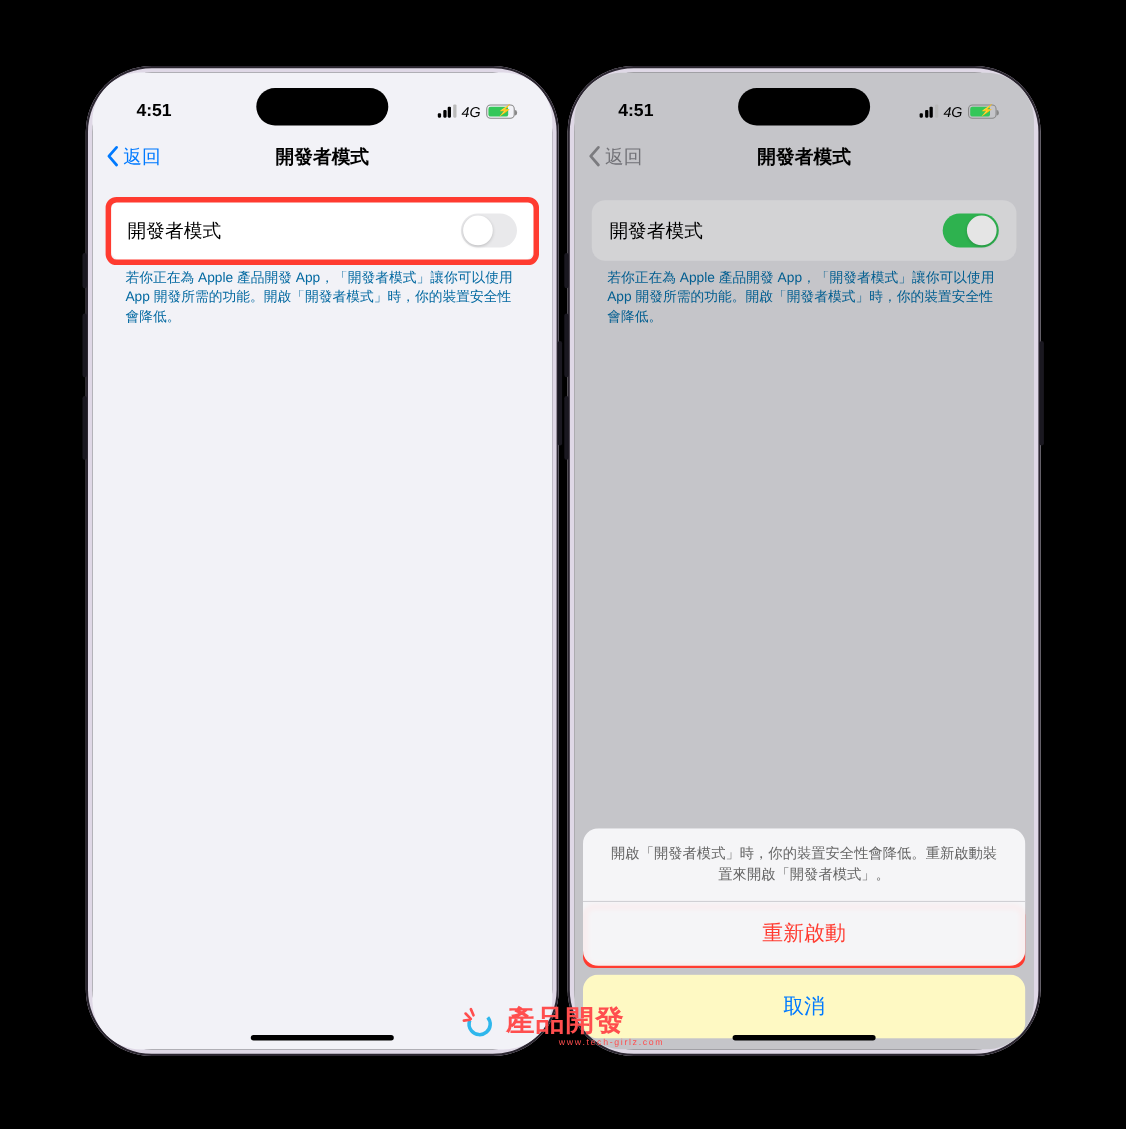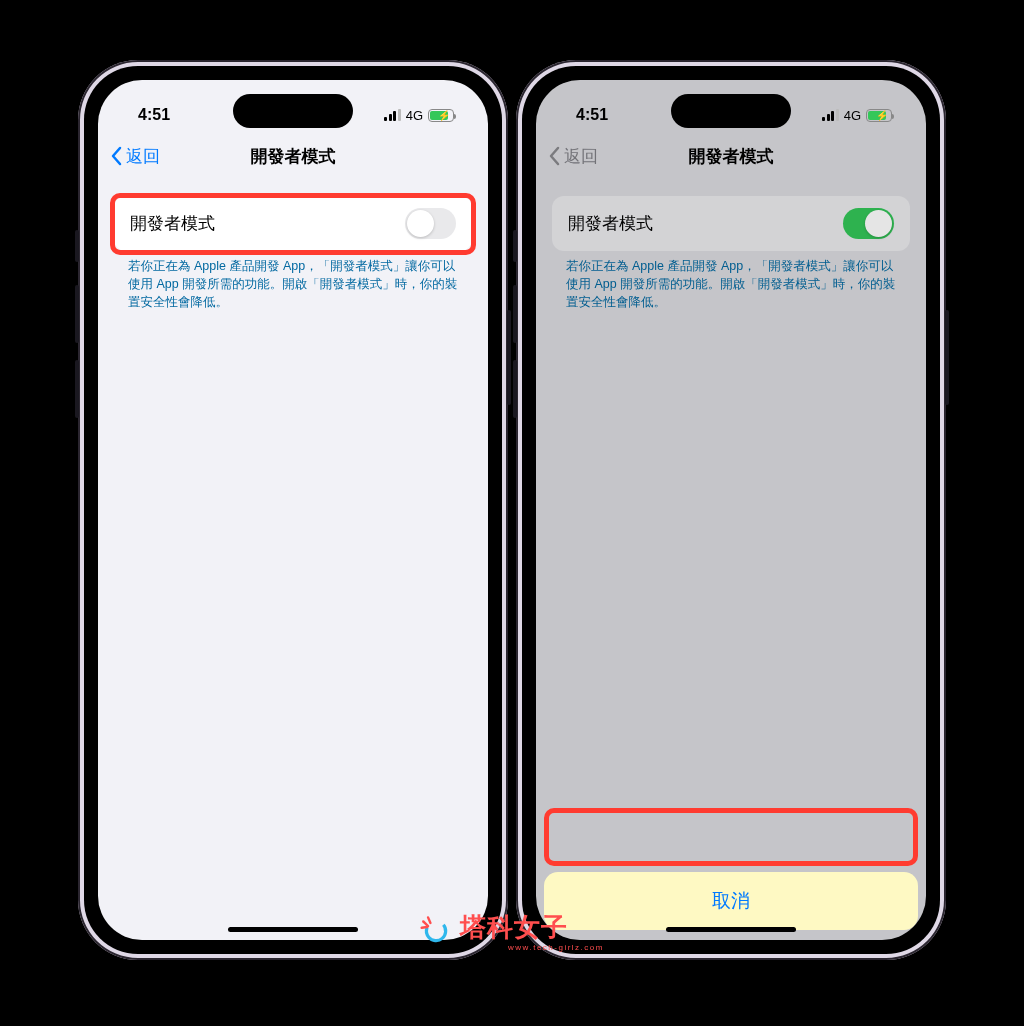--- a/index.html
+++ b/index.html
@@ -24,21 +24,21 @@
     background: #dfd8e6;
     border-radius: 60px;
     padding: 6px;
     box-shadow: inset 0 0 0 2px #2b2630;
   }
   .phone-inner {
     width: 100%;
     height: 100%;
     background: #000;
     border-radius: 54px;
-    padding: 14px;
+    padding: 0;
     position: relative;
   }
   .side-btn {
     position: absolute;
     background: #1a1820;
     border-radius: 3px;
   }
   .sb-left-1 { left: -3px; top: 170px; width: 4px; height: 32px; }
   .sb-left-2 { left: -3px; top: 225px; width: 4px; height: 58px; }
   .sb-left-3 { left: -3px; top: 300px; width: 4px; height: 58px; }
@@ -83,20 +83,21 @@
     font-size: 16px;
     font-weight: 600;
     color: #000;
     position: relative;
     z-index: 10;
   }
   .status-right {
     display: flex;
     align-items: center;
     gap: 5px;
+    font-style: italic;
   }
   .signal {
     display: flex;
     align-items: flex-end;
     gap: 1.5px;
     height: 12px;
   }
   .signal span {
     width: 3px;
     background: #000;
@@ -391,20 +392,24 @@
             <div class="toggle on">
               <div class="knob"></div>
             </div>
           </div>
         </div>
         <div class="footer-note">若你正在為 Apple 產品開發 App，「開發者模式」讓你可以使用 App 開發所需的功能。開啟「開發者模式」時，你的裝置安全性會降低。</div>
 
         <div class="dim-overlay"></div>
 
         <div class="sheet-wrap">
+          <div class="sheet-card">
+            <div class="sheet-msg">開啟「開發者模式」時，你的裝置安全性會降低。重新啟動裝置來開啟「開發者模式」。</div>
+            <div class="sheet-btn destructive">重新啟動</div>
+          </div>
           <div class="sheet-cancel">
             <div class="sheet-btn cancel">取消</div>
           </div>
         </div>
 
         <div class="highlight-box" style="left:8px; right:8px; bottom:74px; height:58px;"></div>
 
         <div class="home-indicator"></div>
       </div>
     </div>
@@ -415,16 +420,16 @@
 <div class="watermark">
   <div class="wm-icon">
     <svg viewBox="0 0 40 40">
       <circle cx="20" cy="20" r="12" fill="none" stroke="#2fb7ec" stroke-width="4" stroke-dasharray="50 30" transform="rotate(-40 20 20)"></circle>
       <line x1="4" y1="8" x2="10" y2="14" stroke="#ff4e4e" stroke-width="3" stroke-linecap="round"></line>
       <line x1="2" y1="16" x2="9" y2="15" stroke="#ff4e4e" stroke-width="3" stroke-linecap="round"></line>
       <line x1="10" y1="3" x2="13" y2="10" stroke="#ff4e4e" stroke-width="3" stroke-linecap="round"></line>
     </svg>
   </div>
   <div class="wm-col">
-    <div class="wm-text-main">塔科女子</div>
+    <div class="wm-text-main">產品開發</div>
     <div class="wm-text-sub">www.tech-girlz.com</div>
   </div>
 </div>
 
 </body></html>

